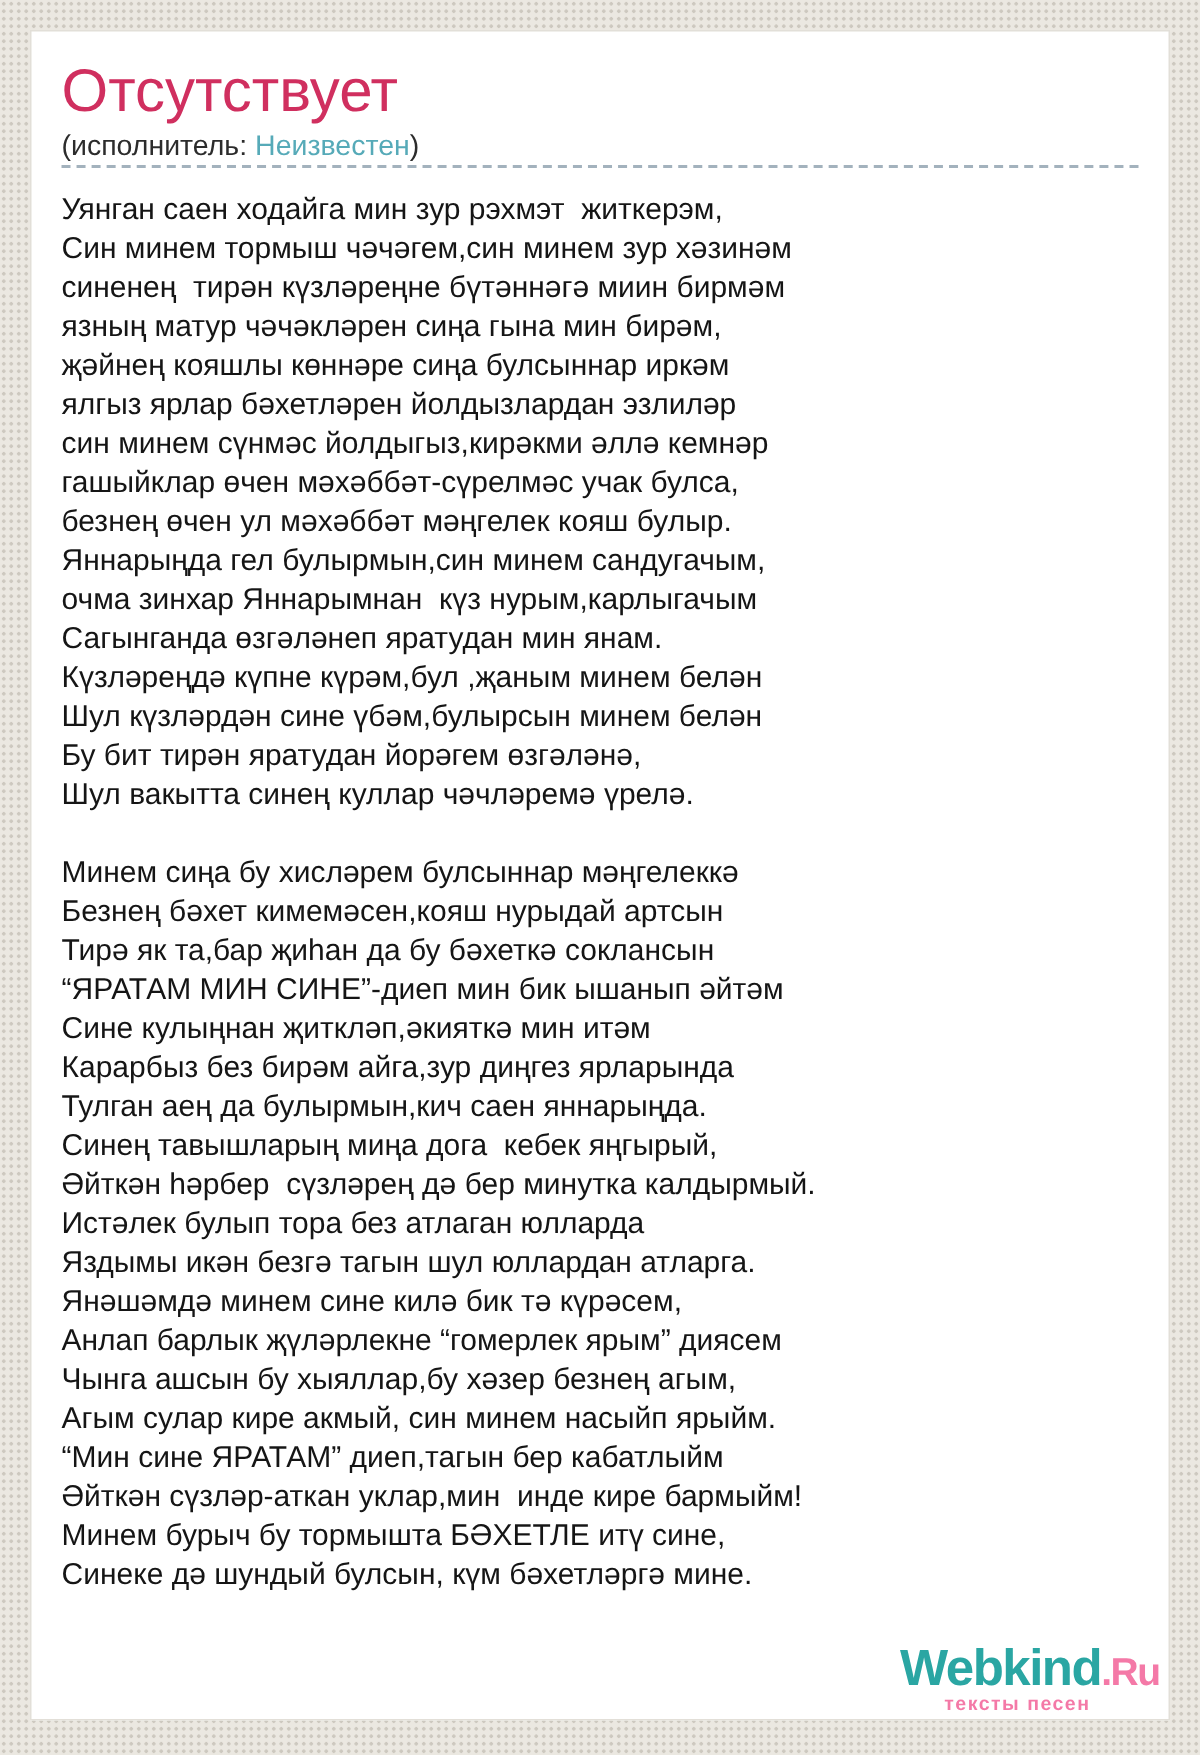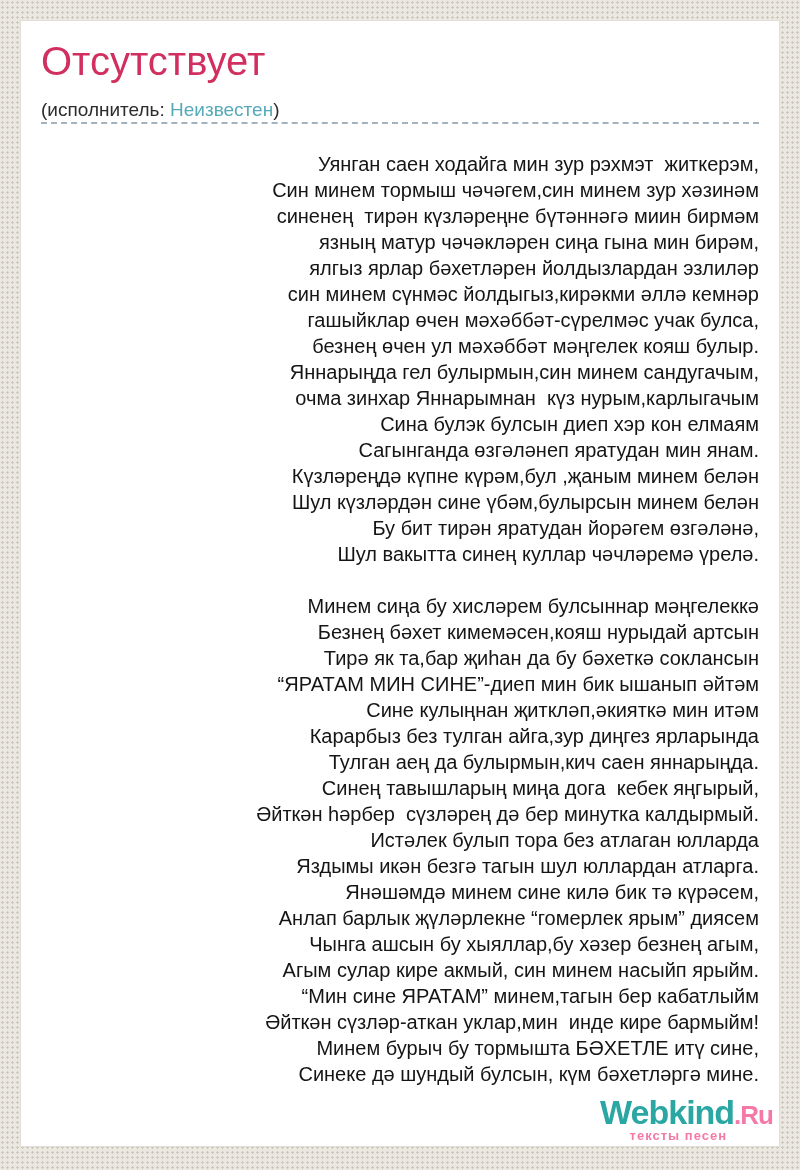--- a/index.html
+++ b/index.html
@@ -25,40 +25,39 @@
     padding: 16px 20px 0 20px;
   }
   .page-title {
     margin: 2px 0 0 0;
     font-size: 40px;
     font-weight: 400;
     color: var(--title_pink, #d02f5f);
     letter-spacing: 0;
   }
   .artist-line {
-    margin-top: 15px;
+    margin-top: 3px;
     font-size: 19px;
     color: #2c2c2c;
   }
   .artist-link {
     color: var(--artist_teal, #56aab8);
     text-decoration: none;
     cursor: pointer;
   }
   .separator {
     border-bottom: 2px dashed var(--separator_blue_gray, #a3b2bd);
     margin-top: 1px;
     width: 100%;
   }
   .lyrics {
-    margin-top: 27px;
+    margin-top: 15px;
     font-size: 20px;
     line-height: 26px;
     color: var(--lyrics_text, #151515);
-    text-align: right;
   }
   .lyric-line { white-space: pre-wrap; }
   .stanza + .stanza { margin-top: 26px; }
   .logo {
     position: absolute;
     right: 6px;
     bottom: 4px;
     text-align: right;
     line-height: 1;
     text-decoration: none;
@@ -93,50 +92,50 @@
   <div class="artist-line"><span>(исполнитель: </span><a class="artist-link">Неизвестен</a><span>)</span></div>
 
   <div class="separator"></div>
 
   <div class="lyrics">
     <div class="stanza">
         <div class="lyric-line">Уянган саен ходайга мин зур рэхмэт  житкерэм,</div>
         <div class="lyric-line">Син минем тормыш чәчәгем,син минем зур хәзинәм</div>
         <div class="lyric-line">синенең  тирән күзләреңне бүтәннәгә миин бирмәм</div>
         <div class="lyric-line">язның матур чәчәкләрен сиңа гына мин бирәм,</div>
+        <div class="lyric-line">җәйнең кояшлы көннәре сиңа булсыннар иркәм</div>
         <div class="lyric-line">ялгыз ярлар бәхетләрен йолдызлардан эзлиләр</div>
         <div class="lyric-line">син минем сүнмәс йолдыгыз,кирәкми әллә кемнәр</div>
         <div class="lyric-line">гашыйклар өчен мәхәббәт-сүрелмәс учак булса,</div>
         <div class="lyric-line">безнең өчен ул мәхәббәт мәңгелек кояш булыр.</div>
         <div class="lyric-line">Яннарыңда гел булырмын,син минем сандугачым,</div>
         <div class="lyric-line">очма зинхар Яннарымнан  күз нурым,карлыгачым</div>
-        <div class="lyric-line">Сина булэк булсын диеп хэр кон елмаям</div>
         <div class="lyric-line">Сагынганда өзгәләнеп яратудан мин янам.</div>
         <div class="lyric-line">Күзләреңдә күпне күрәм,бул ,җаным минем белән</div>
         <div class="lyric-line">Шул күзләрдән сине үбәм,булырсын минем белән</div>
         <div class="lyric-line">Бу бит тирән яратудан йорәгем өзгәләнә,</div>
         <div class="lyric-line">Шул вакытта синең куллар чәчләремә үрелә.</div>
       </div>
     <div class="stanza">
         <div class="lyric-line">Минем сиңа бу хисләрем булсыннар мәңгелеккә</div>
         <div class="lyric-line">Безнең бәхет кимемәсен,кояш нурыдай артсын</div>
         <div class="lyric-line">Тирә як та,бар җиһан да бу бәхеткә соклансын</div>
         <div class="lyric-line">“ЯРАТАМ МИН СИНЕ”-диеп мин бик ышанып әйтәм</div>
         <div class="lyric-line">Сине кулыңнан җиткләп,әкияткә мин итәм</div>
-        <div class="lyric-line">Карарбыз без тулган айга,зур диңгез ярларында</div>
+        <div class="lyric-line">Карарбыз без бирәм айга,зур диңгез ярларында</div>
         <div class="lyric-line">Тулган аең да булырмын,кич саен яннарыңда.</div>
         <div class="lyric-line">Синең тавышларың миңа дога  кебек яңгырый,</div>
         <div class="lyric-line">Әйткән һәрбер  сүзләрең дә бер минутка калдырмый.</div>
         <div class="lyric-line">Истәлек булып тора без атлаган юлларда</div>
         <div class="lyric-line">Яздымы икән безгә тагын шул юллардан атларга.</div>
         <div class="lyric-line">Янәшәмдә минем сине килә бик тә күрәсем,</div>
         <div class="lyric-line">Анлап барлык җүләрлекне “гомерлек ярым” диясем</div>
         <div class="lyric-line">Чынга ашсын бу хыяллар,бу хәзер безнең агым,</div>
         <div class="lyric-line">Агым сулар кире акмый, син минем насыйп ярыйм.</div>
-        <div class="lyric-line">“Мин сине ЯРАТАМ” минем,тагын бер кабатлыйм</div>
+        <div class="lyric-line">“Мин сине ЯРАТАМ” диеп,тагын бер кабатлыйм</div>
         <div class="lyric-line">Әйткән сүзләр-аткан уклар,мин  инде кире бармыйм!</div>
         <div class="lyric-line">Минем бурыч бу тормышта БӘХЕТЛЕ итү сине,</div>
         <div class="lyric-line">Синеке дә шундый булсын, күм бәхетләргә мине.</div>
       </div>
   </div>
 
   <a class="logo">
     <div class="logo-main"><span class="logo-brand">Webkind</span><span class="logo-domain">.Ru</span></div>
     <div class="logo-tagline">тексты песен</div>
   </a>

